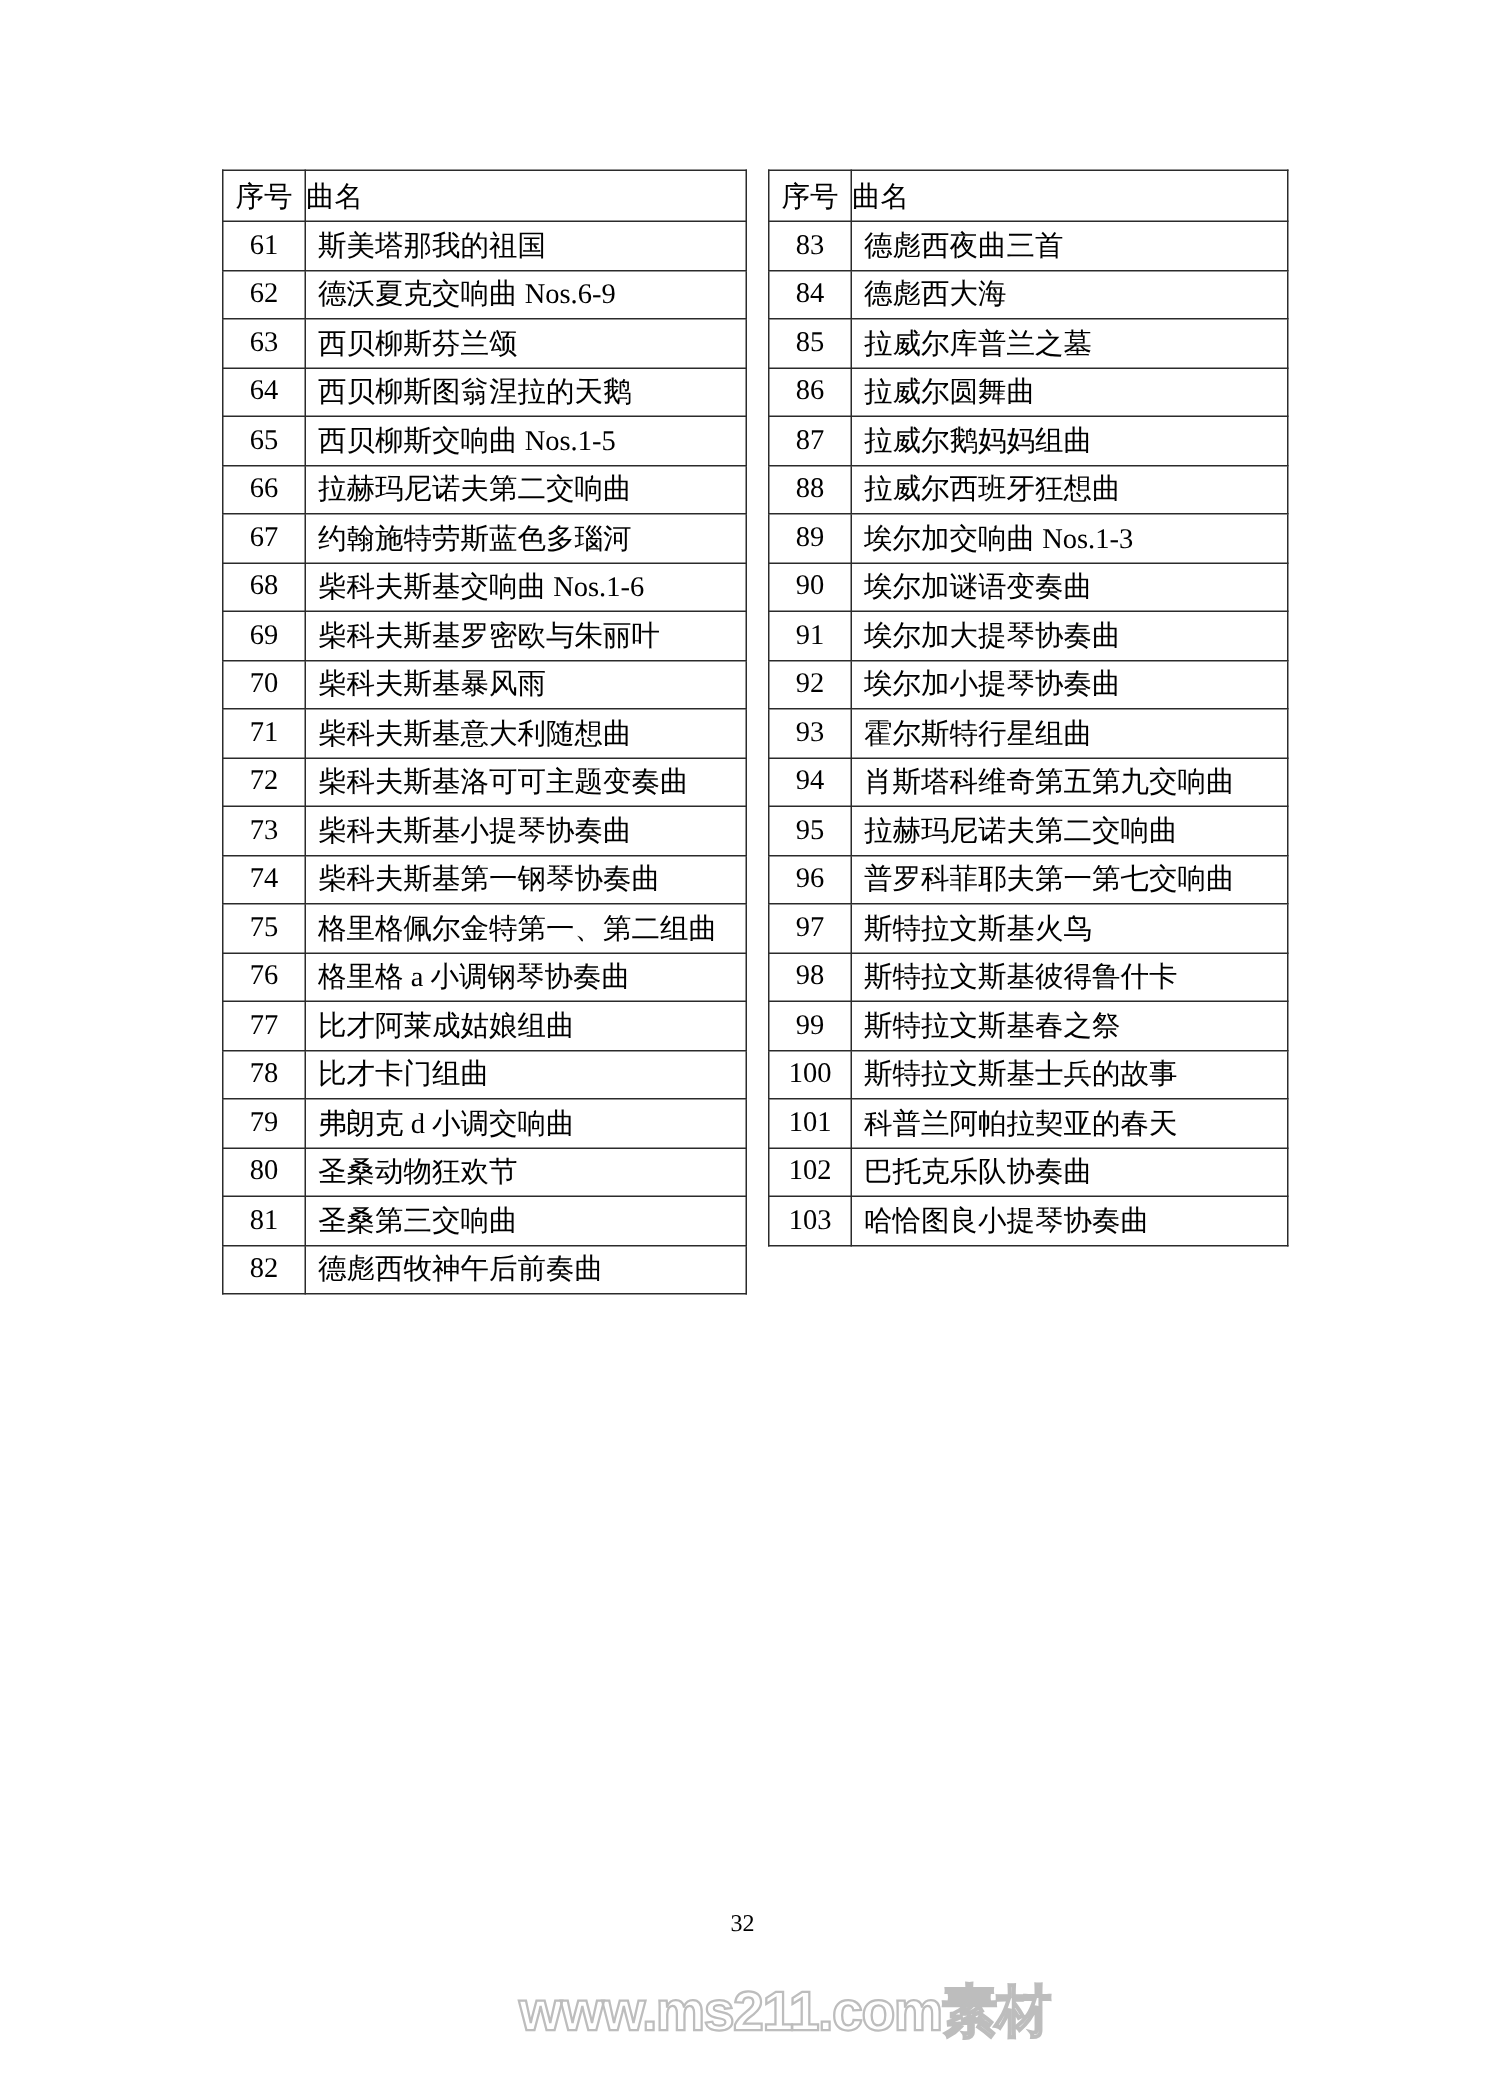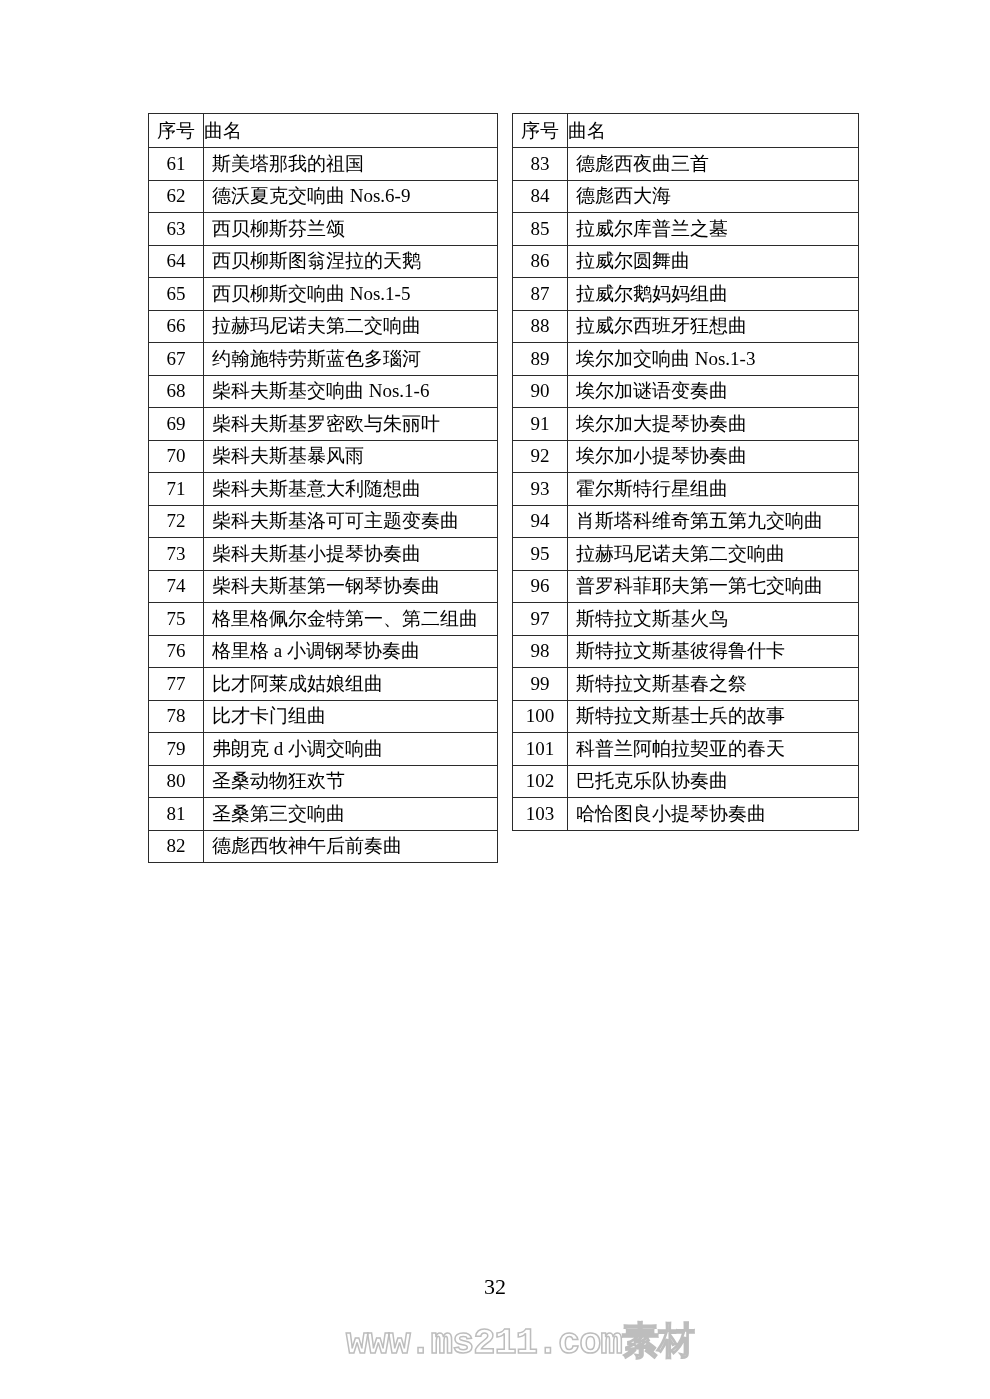--- a/index.html
+++ b/index.html
@@ -34,27 +34,27 @@
   .works-table td { height: 32.5px; }
   .works-table .col-no { width: 55px; text-align: center; margin-top: 12px; }
   .works-table td.col-title { text-align: left; padding-left: 8px; }
   .works-table th.col-title { text-align: left; }
   .page-number {
     position: absolute;
     top: 1274px;
     left: 0;
     width: 100%;
     text-align: center;
-    font-size: 22px;
+    font-size: 16px;
   }
   .watermark {
     position: absolute;
     top: 1316px;
     left: 346px;
-    font-family: Liberation Mono, monospace;
+    font-family: Liberation Sans, sans-serif;
     font-weight: bold;
     font-size: 37px;
     letter-spacing: -1px;
     color: #ffffff;
     -webkit-text-stroke: 1.5px #bdbdbd;
     white-space: nowrap;
   }
   @supports not (-webkit-text-stroke: 1px #000) {
     .watermark { color: #cccccc; }
   }

